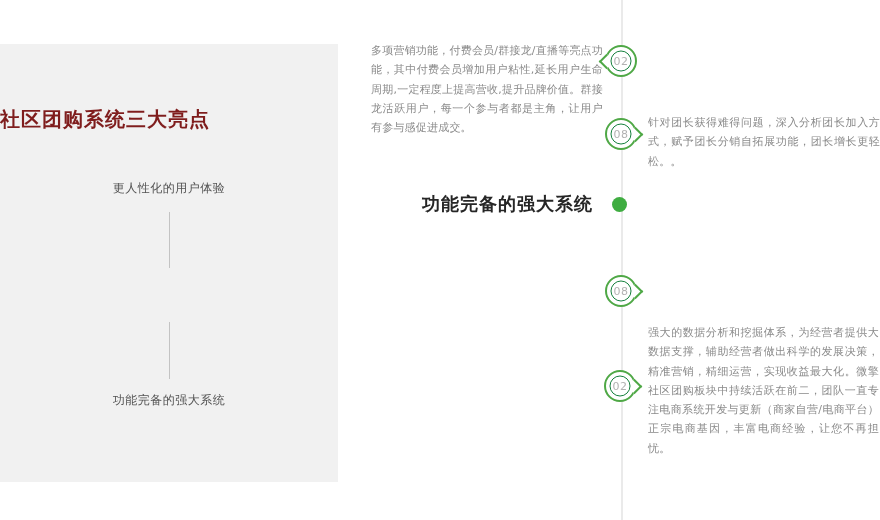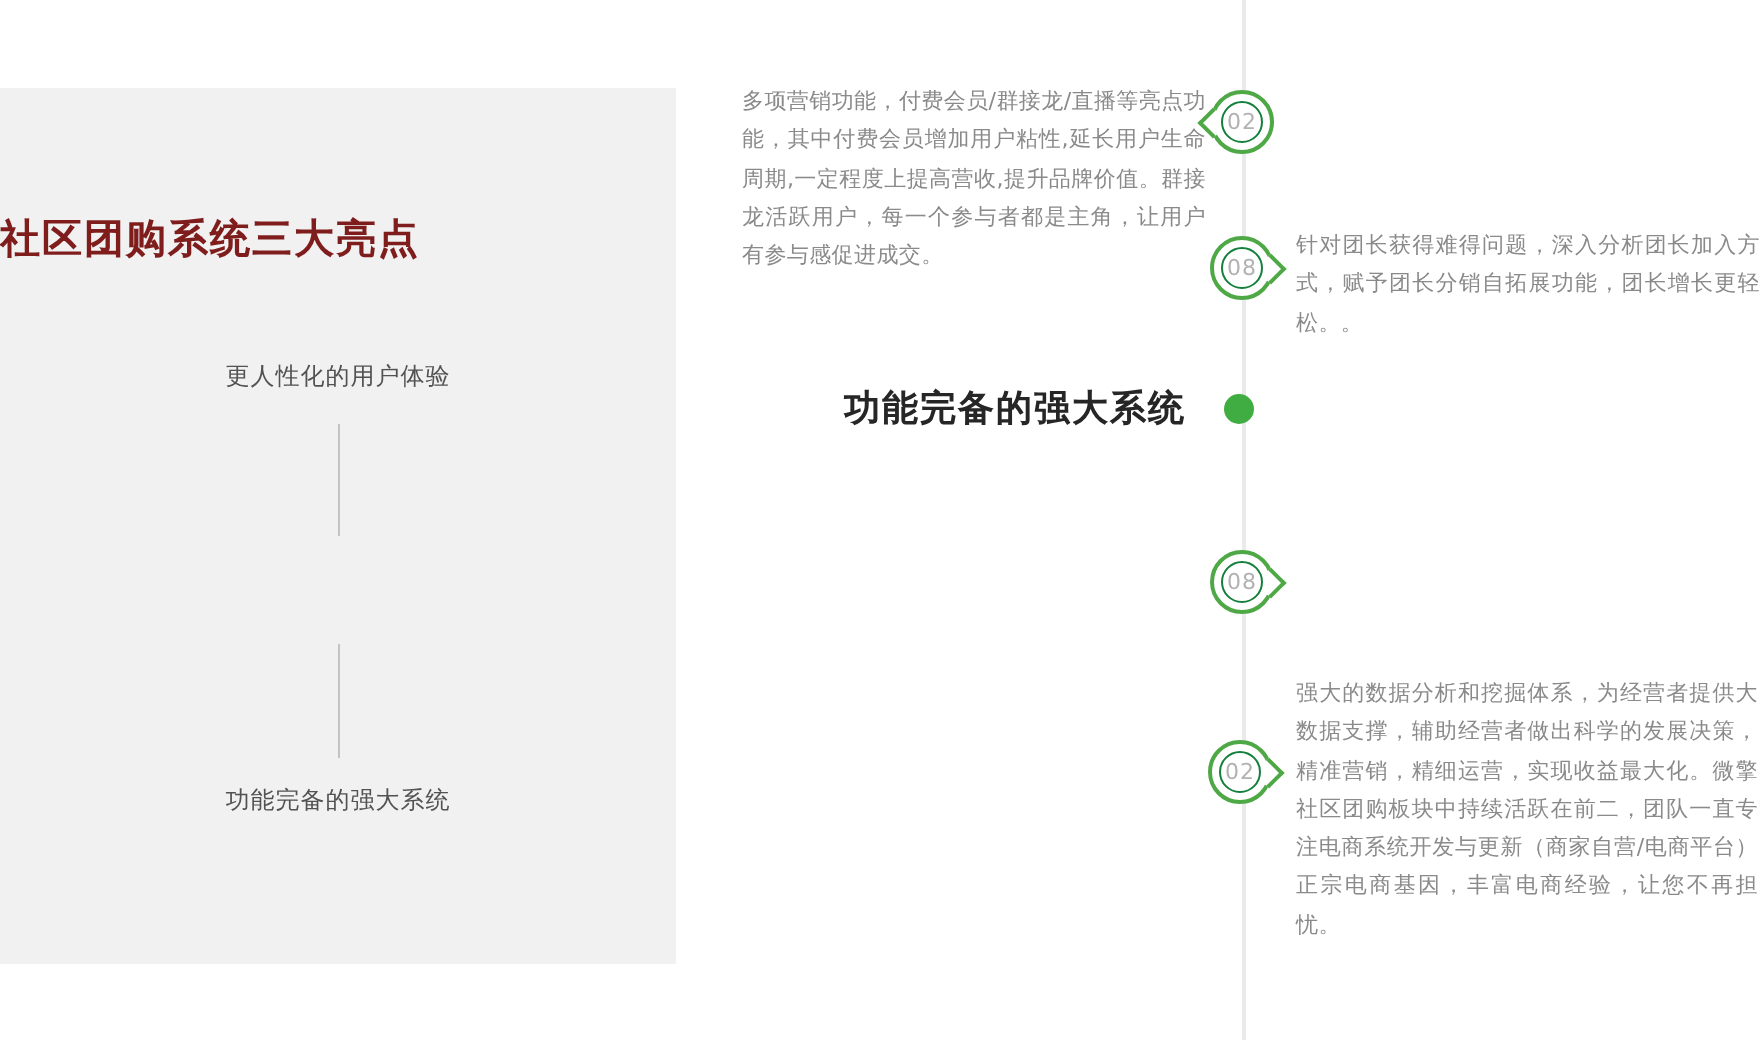--- a/index.html
+++ b/index.html
@@ -52,21 +52,21 @@
   }
 
   
   .para{
     position:absolute;font-size:11px;line-height:19.3px;color:#8a8a8a;
     text-align:justify;letter-spacing:0.2px;
   }
   .para-0{left:371px;top:41px;width:232px;}
   .para-1{left:648px;top:113px;width:232px;}
   .para-2{left:371px;top:261px;width:232px;}
-  .para-3{left:648px;top:323px;width:231px;margin-top:14px;}
+  .para-3{left:648px;top:323px;width:231px;}
 </style>
 </head>
 <body>
 
 <div class="stage">
 
   <div class="panel">
     <div class="panel-title">社区团购系统三大亮点</div>
 
     <div class="panel-item pi-0">更人性化的用户体验</div>

